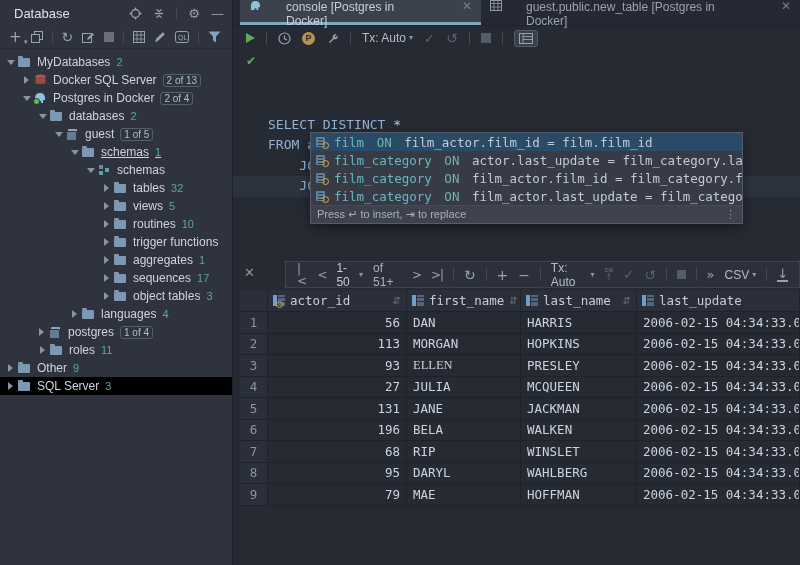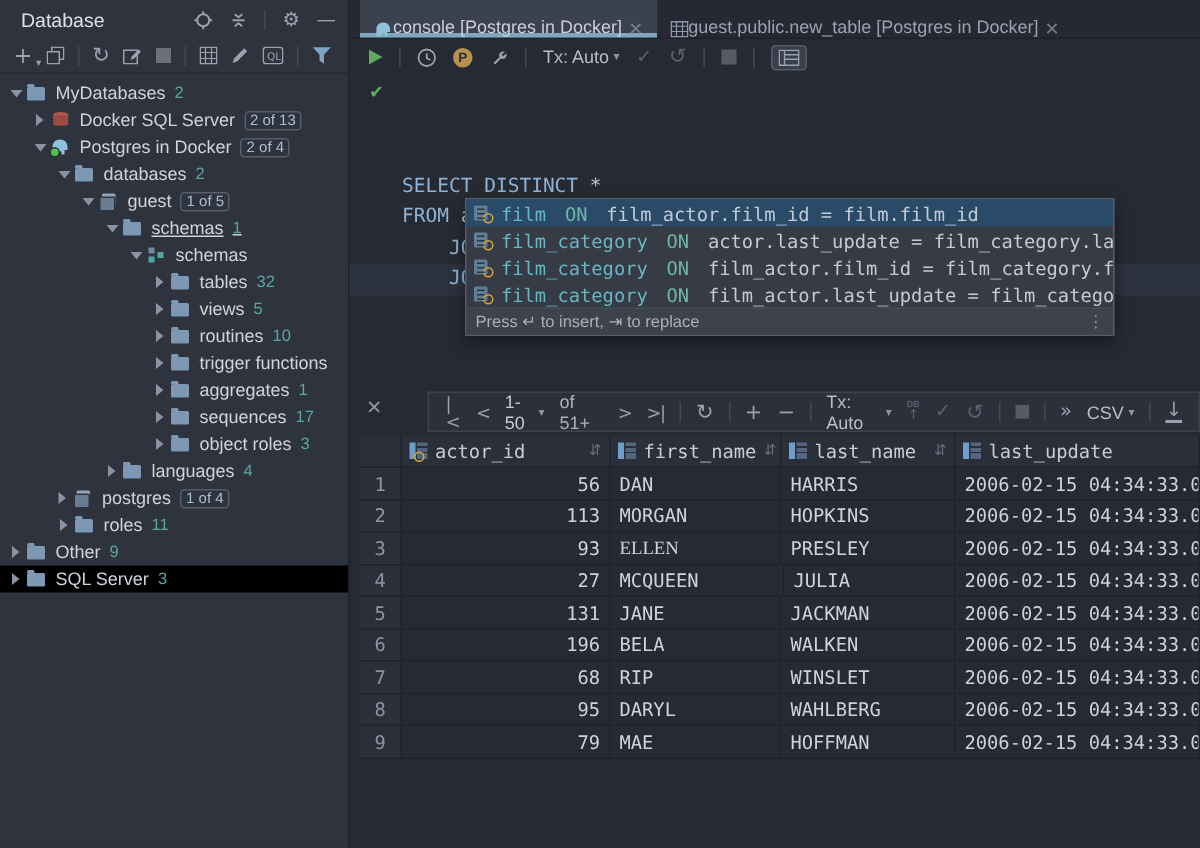--- a/index.html
+++ b/index.html
@@ -39,21 +39,21 @@
   .i-schema i:nth-child(2){left:6px;top:3px}
   .i-schema i:nth-child(3){left:0;bottom:0}
   .statusdot{position:absolute;left:1px;bottom:-1px;width:5px;height:5px;border-radius:50%;background:#52c24a;border:1px solid #2f333e}
   .tlabel{color:#ced4de}
   .tcount{color:#58a8a1;font-size:11px;margin-left:6px}
   .tbadge{margin-left:6px;font-size:10px;color:#a7c0cc;border:1px solid #565e6c;border-radius:3px;padding:0 3px;line-height:11px}
 
   
   #right{position:absolute;left:233px;top:0;width:567px;height:565px}
   #tabbar{height:26px;background:#262933;border-bottom:1px solid #1e222a;display:flex;align-items:stretch;padding-left:7px;box-sizing:border-box}
-  .tab{display:flex;align-items:flex-end;gap:0;padding:0 9px;font-size:12px;color:#9aa2b0;cursor:default}
+  .tab{display:flex;align-items:flex-start;gap:24px;padding:0 9px;font-size:12px;color:#9aa2b0;cursor:default}
   .tab.active{background:#3c414e;box-shadow:inset 0 -3px 0 #7fa7bd;color:#c9cfd9}
   .tab .tclose{color:#767d8a;font-size:12px;margin-left:4px}
 
   #ed-toolbar{height:24px;display:flex;align-items:center;gap:11px;padding:0 13px;background:#262a33}
   .run{width:0;height:0;border-top:5px solid transparent;border-bottom:5px solid transparent;border-left:9px solid #5ea95d}
   .p-badge{width:13px;height:13px;border-radius:50%;background:#b9914f;color:#2a2d35;font-size:9px;font-weight:bold;
            display:inline-flex;align-items:center;justify-content:center}
   .tx{font-size:12px;color:#b7bec9;display:inline-flex;align-items:center;gap:3px}
   .dim{color:#5a6170}
   .caret-dn{font-size:8px;color:#8d95a4}
@@ -326,21 +326,21 @@
           <span class="tlabel">sequences</span>
           <span class="tcount">17</span>
         </div>
         <div class="trow" style="padding-left: 101px;">
           <span class="arrw">
             <span class="tri-col"></span>
           </span>
           <span class="ticon">
             <span class="i-folder"></span>
           </span>
-          <span class="tlabel">object roles</span>
+          <span class="tlabel">object tables</span>
           <span class="tcount">3</span>
         </div>
         <div class="trow" style="padding-left: 69px;">
           <span class="arrw">
             <span class="tri-col"></span>
           </span>
           <span class="ticon">
             <span class="i-folder"></span>
           </span>
           <span class="tlabel">languages</span>
@@ -537,22 +537,22 @@
             <div class="g-row">
               <div class="g-cell g-num" style="width: 28px;">3</div>
               <div class="g-cell g-right" style="width: 139px;">93</div>
               <div class="g-cell " style="width: 114px; font-family: Liberation Serif, serif;">ELLEN</div>
               <div class="g-cell " style="width: 116px;">PRESLEY</div>
               <div class="g-cell " style="width: 163px;">2006-02-15 04:34:33.00</div>
             </div>
             <div class="g-row">
               <div class="g-cell g-num" style="width: 28px;">4</div>
               <div class="g-cell g-right" style="width: 139px;">27</div>
+              <div class="g-cell " style="width: 114px;">JULIA</div>
               <div class="g-cell " style="width: 116px;">MCQUEEN</div>
-              <div class="g-cell " style="width: 114px;">JULIA</div>
               <div class="g-cell " style="width: 163px;">2006-02-15 04:34:33.00</div>
             </div>
             <div class="g-row">
               <div class="g-cell g-num" style="width: 28px;">5</div>
               <div class="g-cell g-right" style="width: 139px;">131</div>
               <div class="g-cell " style="width: 114px;">JANE</div>
               <div class="g-cell " style="width: 116px;">JACKMAN</div>
               <div class="g-cell " style="width: 163px;">2006-02-15 04:34:33.00</div>
             </div>
             <div class="g-row">

